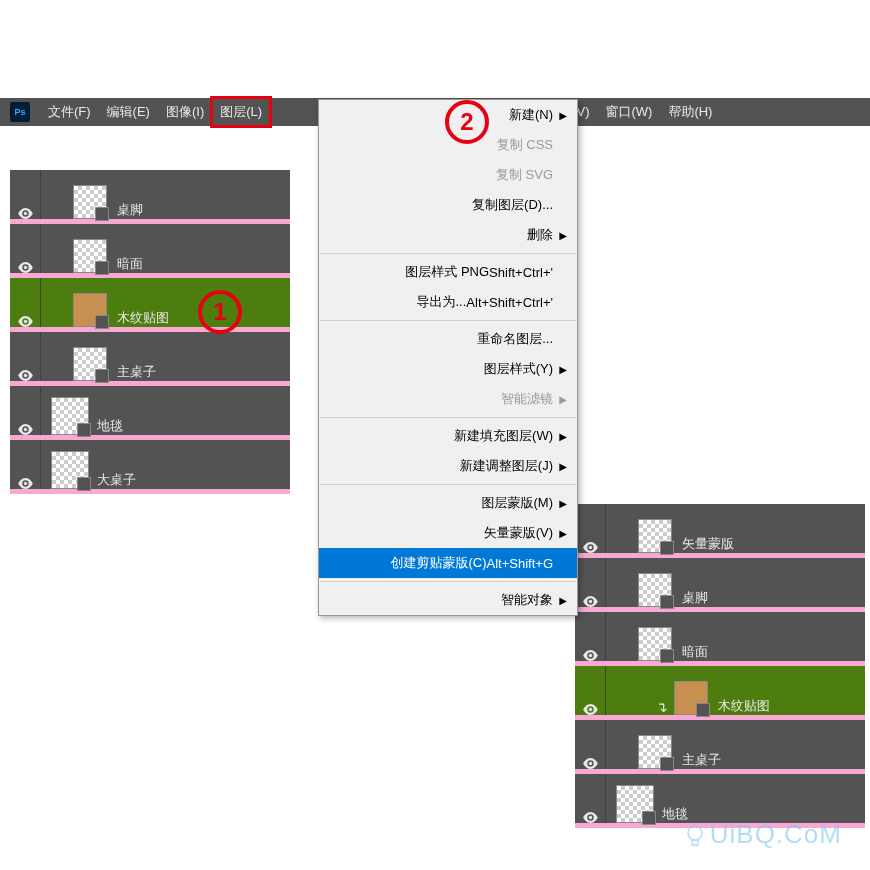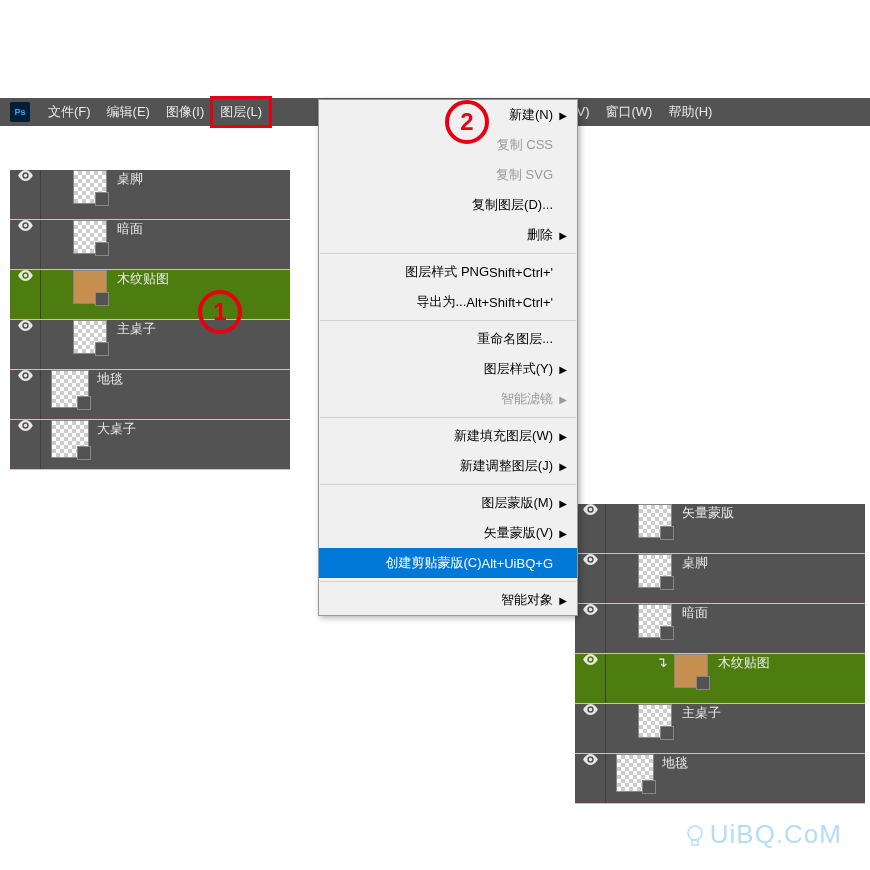--- a/index.html
+++ b/index.html
@@ -3,21 +3,21 @@
 <meta charset="utf-8">
 <style>
 body{margin:0;font-family:"Microsoft YaHei",Arial,sans-serif;font-size:13px;background:#fff;width:870px;height:870px;position:relative;overflow:hidden}
 .menubar{position:absolute;top:98px;left:0;width:870px;height:28px;background:#535353;display:flex;align-items:center;color:#e8e8e8}
 .ps-icon{width:20px;height:20px;background:#001e36;color:#31a8ff;font-size:9px;font-weight:bold;display:flex;align-items:center;justify-content:center;margin:0 10px;border-radius:2px}
 .menu-item{padding:0 8px;height:28px;display:flex;align-items:center;cursor:default}
 .menu-item.hl{outline:3px solid #e60012;outline-offset:-1px}
 .layers-panel{position:absolute;background:#535353;width:280px}
 .panel-left{top:170px;left:10px}
 .panel-right{top:504px;left:575px;width:290px}
-.layer-row{display:flex;align-items:flex-start;height:49px;border-bottom:1px solid #f9a8d4;color:#e8e8e8}
+.layer-row{display:flex;align-items:flex-end;height:49px;border-bottom:5px solid #f9a8d4;color:#e8e8e8}
 .layer-row.sel{background:#4d7c0f}
 .eye{width:30px;display:flex;justify-content:center;align-items:center}
 .eye svg{width:15px;height:11px;fill:#e8e8e8}
 .sep{width:1px;height:49px;background:#3f3f3f;margin-right:10px}
 .thumb{width:32px;height:32px;background:repeating-conic-gradient(#ccc 0 25%,#fff 0 50%) 0 0/8px 8px;border:1px solid #888;position:relative;margin-right:10px}
 .thumb.grp{width:36px;height:36px;margin-right:8px}
 .thumb.wood{background:#c89050}
 .thumb .corner{position:absolute;bottom:-3px;right:-3px;width:12px;height:12px;background:#535353;border:1px solid #888}
 .indent{width:22px}
 .indent.more{width:40px}
@@ -272,21 +272,21 @@
     <div class="dd-item">
       <span>图层蒙版(M)</span>
       <span class="dd-arrow">▶</span>
     </div>
     <div class="dd-item">
       <span>矢量蒙版(V)</span>
       <span class="dd-arrow">▶</span>
     </div>
     <div class="dd-item sel">
       <span>创建剪贴蒙版(C)</span>
-      <span>Alt+UiBQ+G</span>
+      <span>Alt+Shift+G</span>
     </div>
     <div class="dd-sep"></div>
     <div class="dd-item">
       <span>智能对象</span>
       <span class="dd-arrow">▶</span>
     </div>
   </div>
 
 <div class="circle-num num1">1</div>
 <div class="circle-num num2">2</div>

